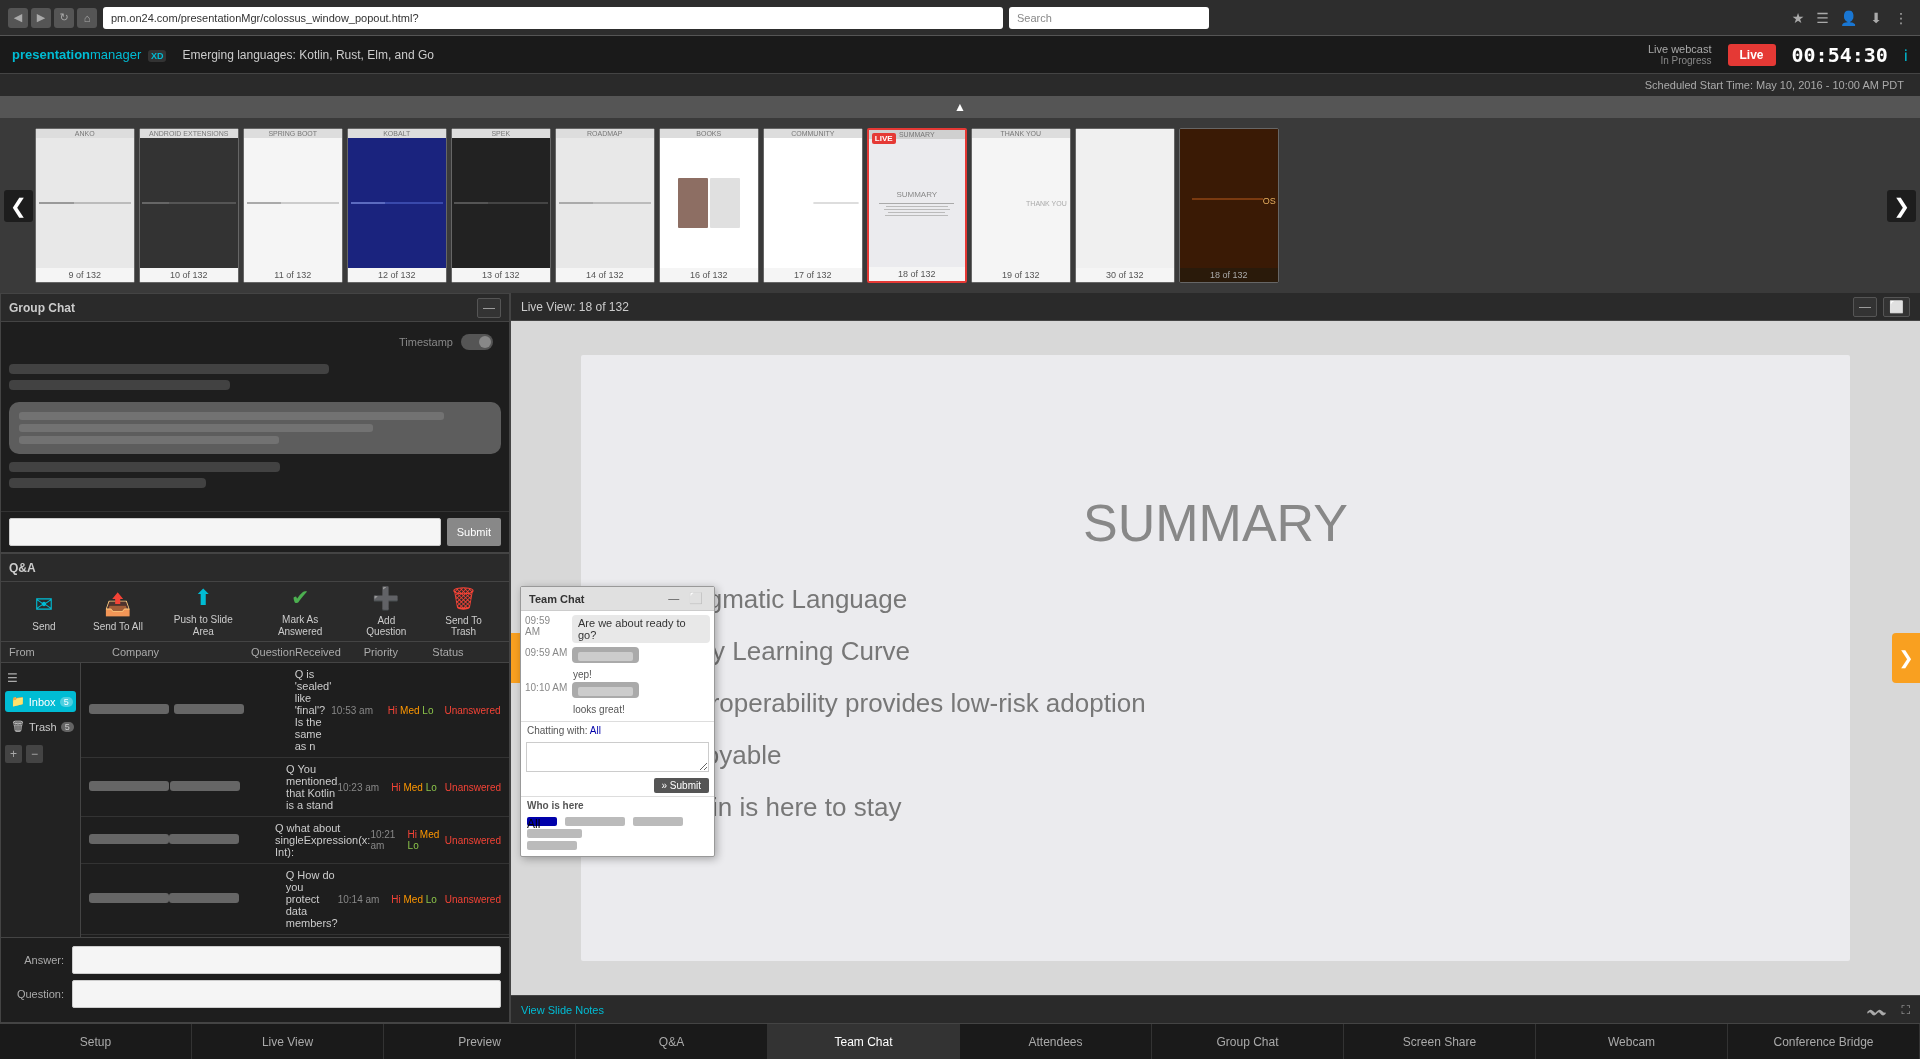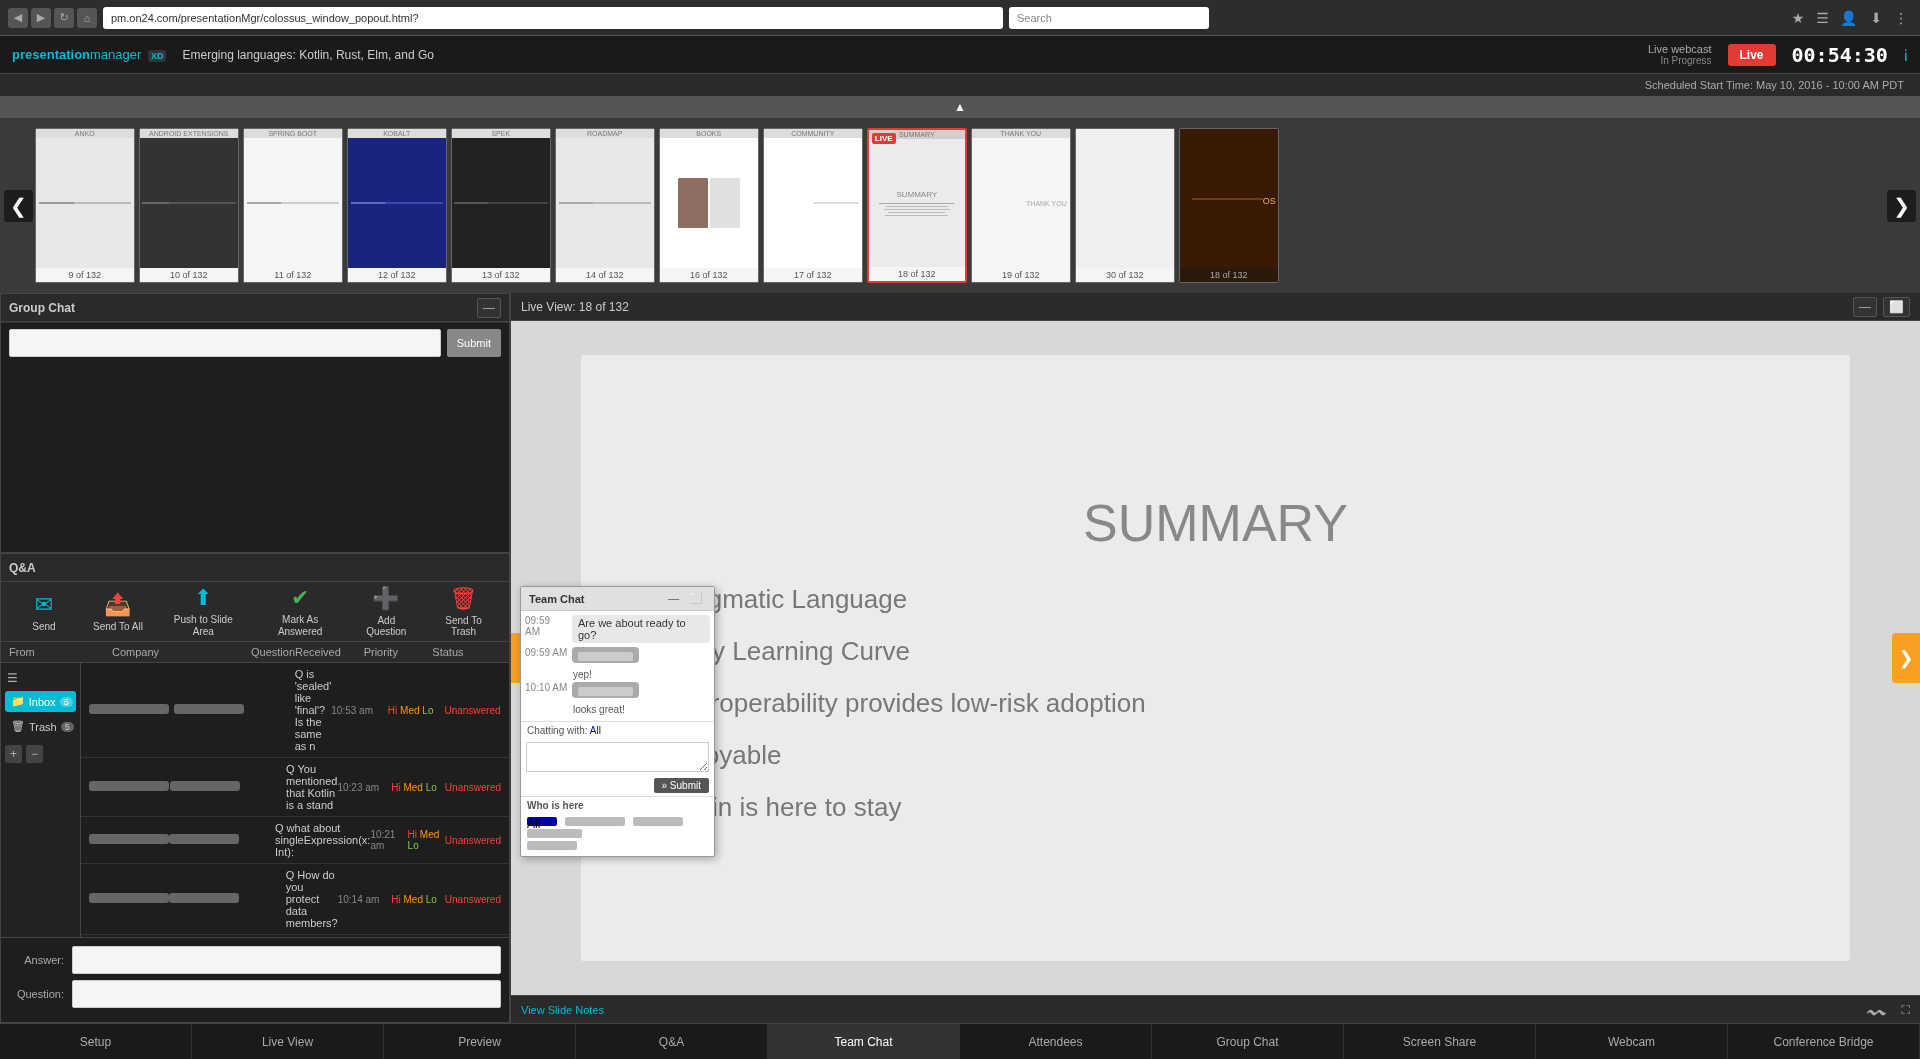--- a/index.html
+++ b/index.html
@@ -567,20 +567,38 @@
 
 <div class="main-layout">
 
   <div class="left-panels">
 
     <div class="panel group-chat-panel">
       <div class="panel-header">
         <span class="panel-title">Group Chat</span>
         <div class="panel-controls">
           <span class="panel-ctrl-btn">—</span>
+        </div>
+      </div>
+      <div class="group-chat-body">
+        <div class="chat-timestamp-row">
+          <span class="chat-timestamp-label">Timestamp</span>
+          <div class="toggle-switch"></div>
+        </div>
+
+        <div style="padding:4px 0">
+          <div style="height:10px;background:#666;border-radius:4px;width:65%;margin-bottom:6px;opacity:0.5"></div>
+          <div style="height:10px;background:#666;border-radius:4px;width:45%;margin-bottom:12px;opacity:0.5"></div>
+          <div style="background:#888;border-radius:10px;padding:10px;margin-bottom:8px;opacity:0.6">
+            <div style="height:8px;background:#aaa;border-radius:3px;width:90%;margin-bottom:4px"></div>
+            <div style="height:8px;background:#aaa;border-radius:3px;width:75%;margin-bottom:4px"></div>
+            <div style="height:8px;background:#aaa;border-radius:3px;width:55%"></div>
+          </div>
+          <div style="height:10px;background:#666;border-radius:4px;width:55%;margin-bottom:6px;opacity:0.5"></div>
+          <div style="height:10px;background:#666;border-radius:4px;width:40%;opacity:0.5"></div>
         </div>
       </div>
       <div class="chat-input-row">
         <input type="text" class="chat-input" style="">
         <button class="chat-submit-btn">Submit</button>
       </div>
     </div>
 
     <div class="panel qa-panel">
       <div class="panel-header">

